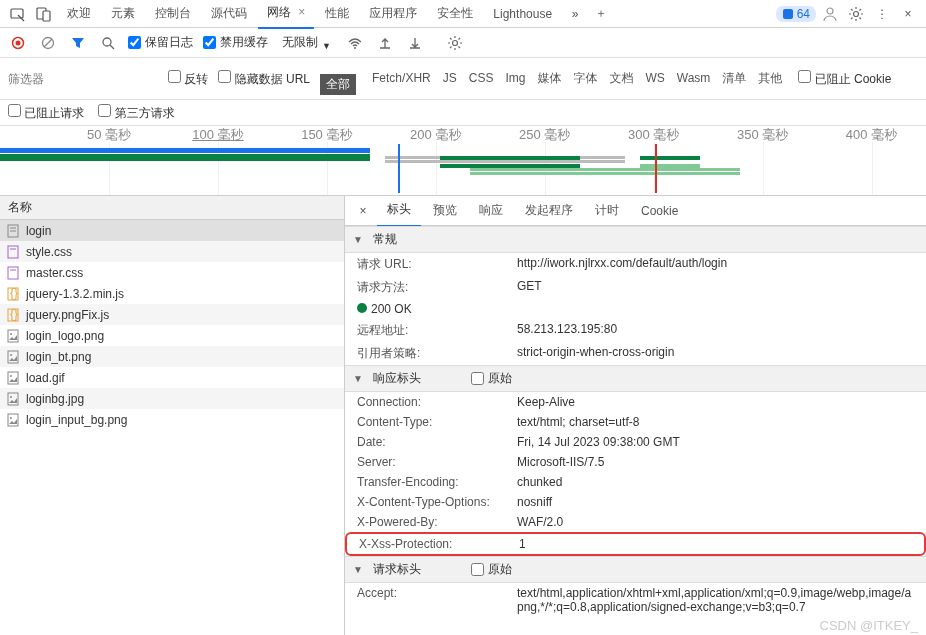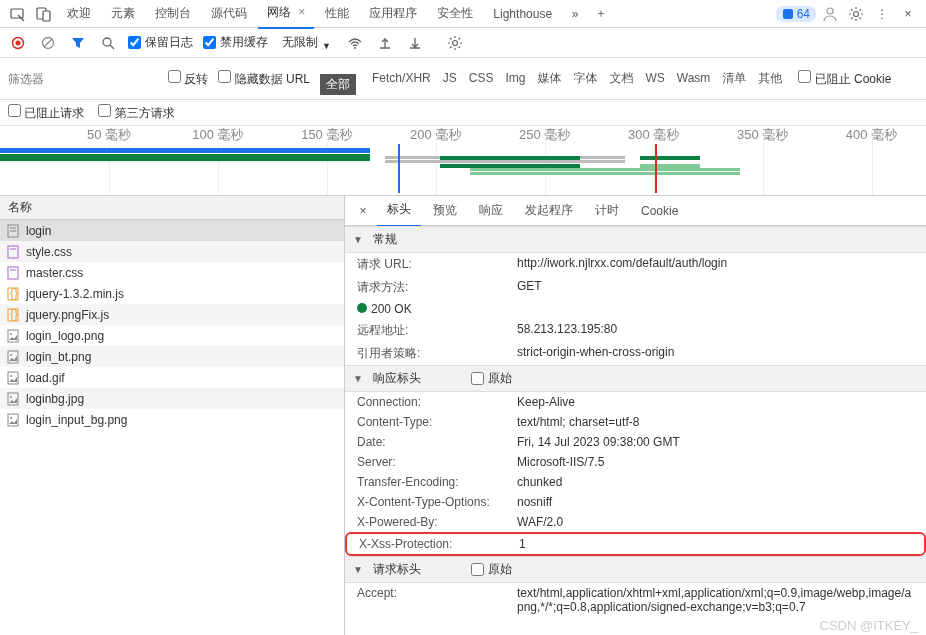--- a/index.html
+++ b/index.html
@@ -170,21 +170,21 @@
 </div>
 <div class="filter-row2">
   <label><input type="checkbox" style=""> <span>已阻止请求</span></label>
   <label><input type="checkbox" style=""> <span>第三方请求</span></label>
 </div>
 
 <div class="timeline">
   <div id="ticks">
       <div class="tick" style="left: 11.7647%;">50 毫秒</div>
       <div class="tickline" style="left: 11.7647%;"></div>
-      <div class="tick" style="left: 23.5294%;">100 毫秒</div>
+      <div class="tick" style="left: 23.5294%; text-decoration: underline;">100 毫秒</div>
       <div class="tickline" style="left: 23.5294%;"></div>
       <div class="tick" style="left: 35.2941%;">150 毫秒</div>
       <div class="tickline" style="left: 35.2941%;"></div>
       <div class="tick" style="left: 47.0588%;">200 毫秒</div>
       <div class="tickline" style="left: 47.0588%;"></div>
       <div class="tick" style="left: 58.8235%;">250 毫秒</div>
       <div class="tickline" style="left: 58.8235%;"></div>
       <div class="tick" style="left: 70.5882%;">300 毫秒</div>
       <div class="tickline" style="left: 70.5882%;"></div>
       <div class="tick" style="left: 82.3529%;">350 毫秒</div>

